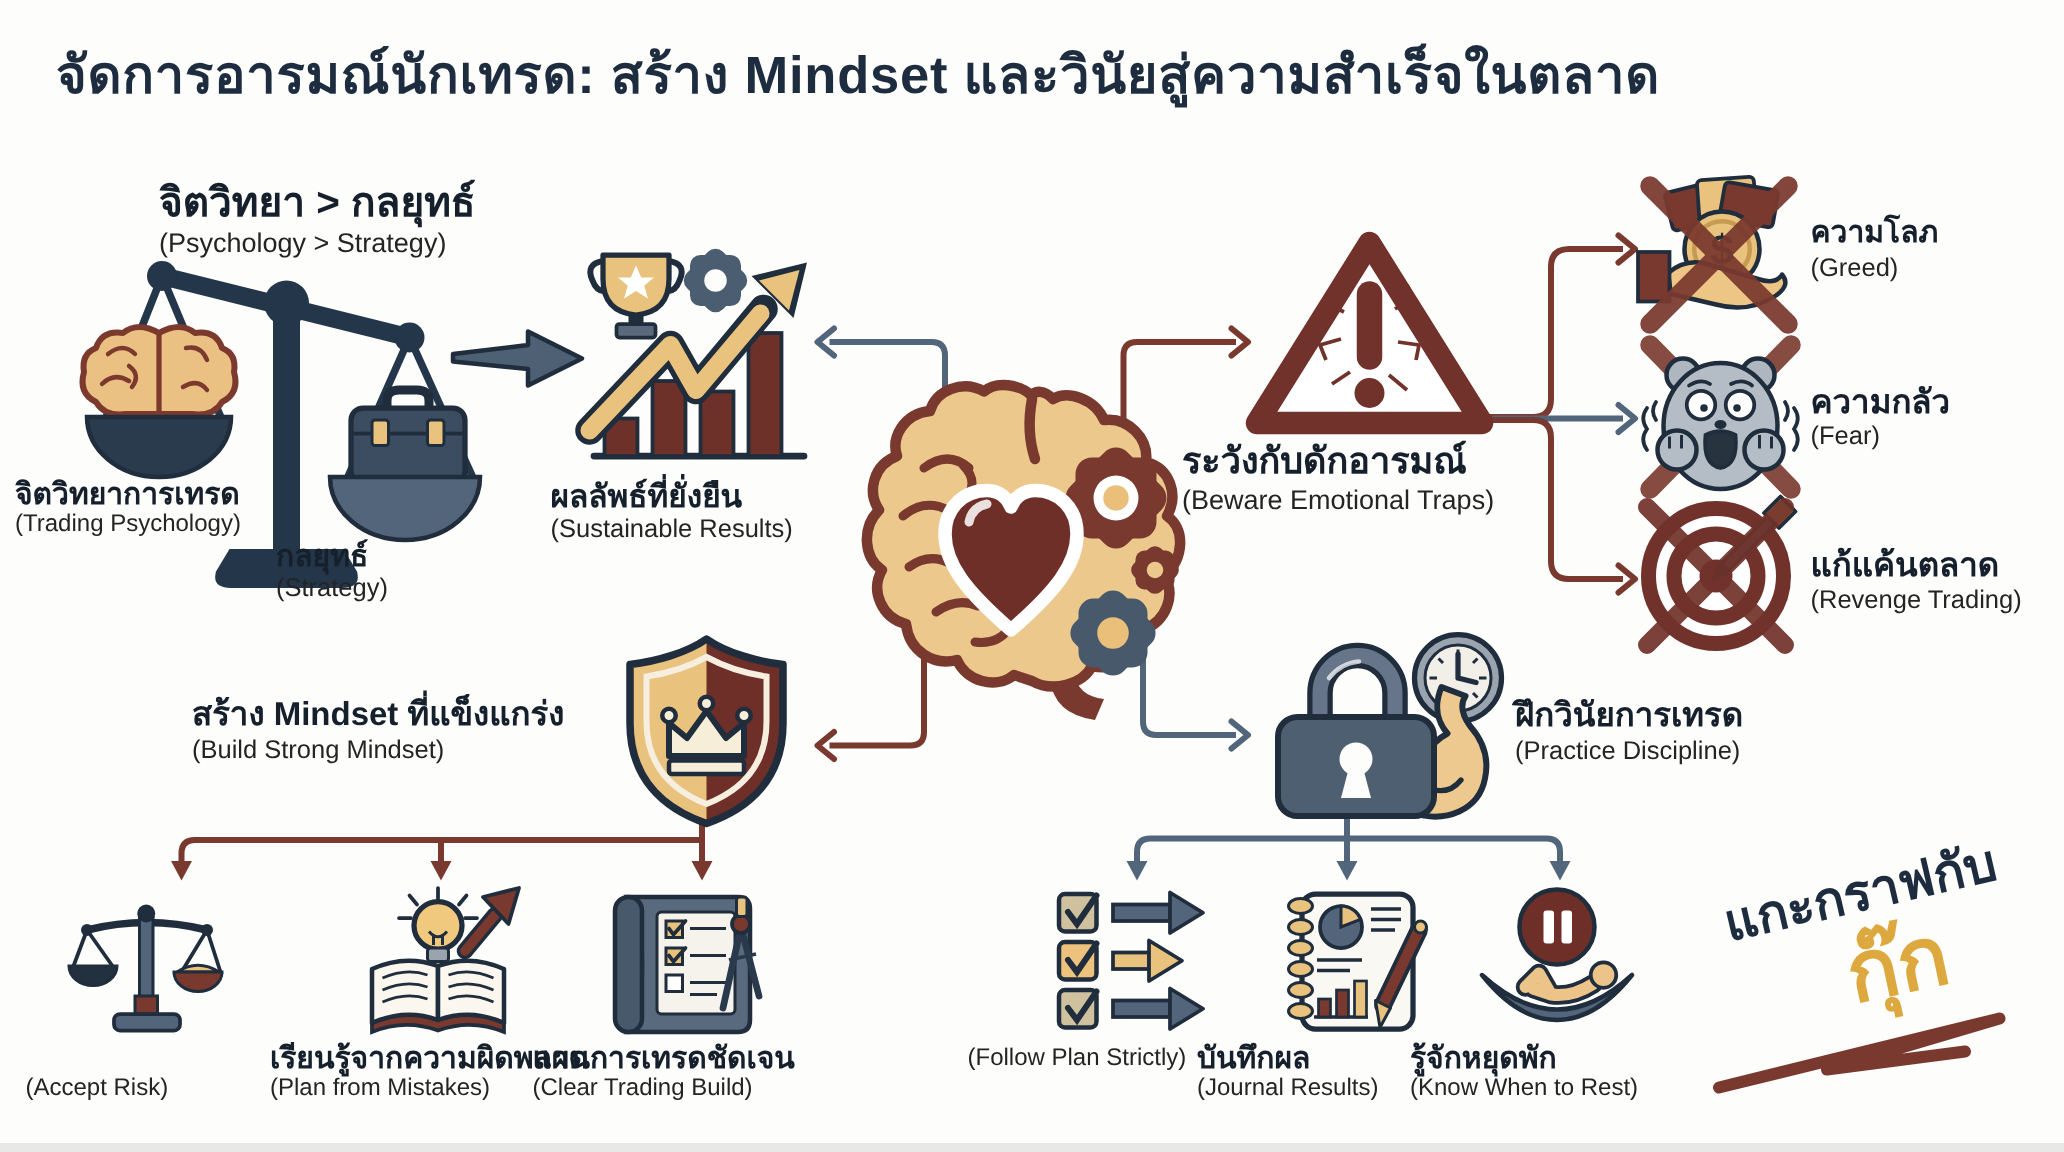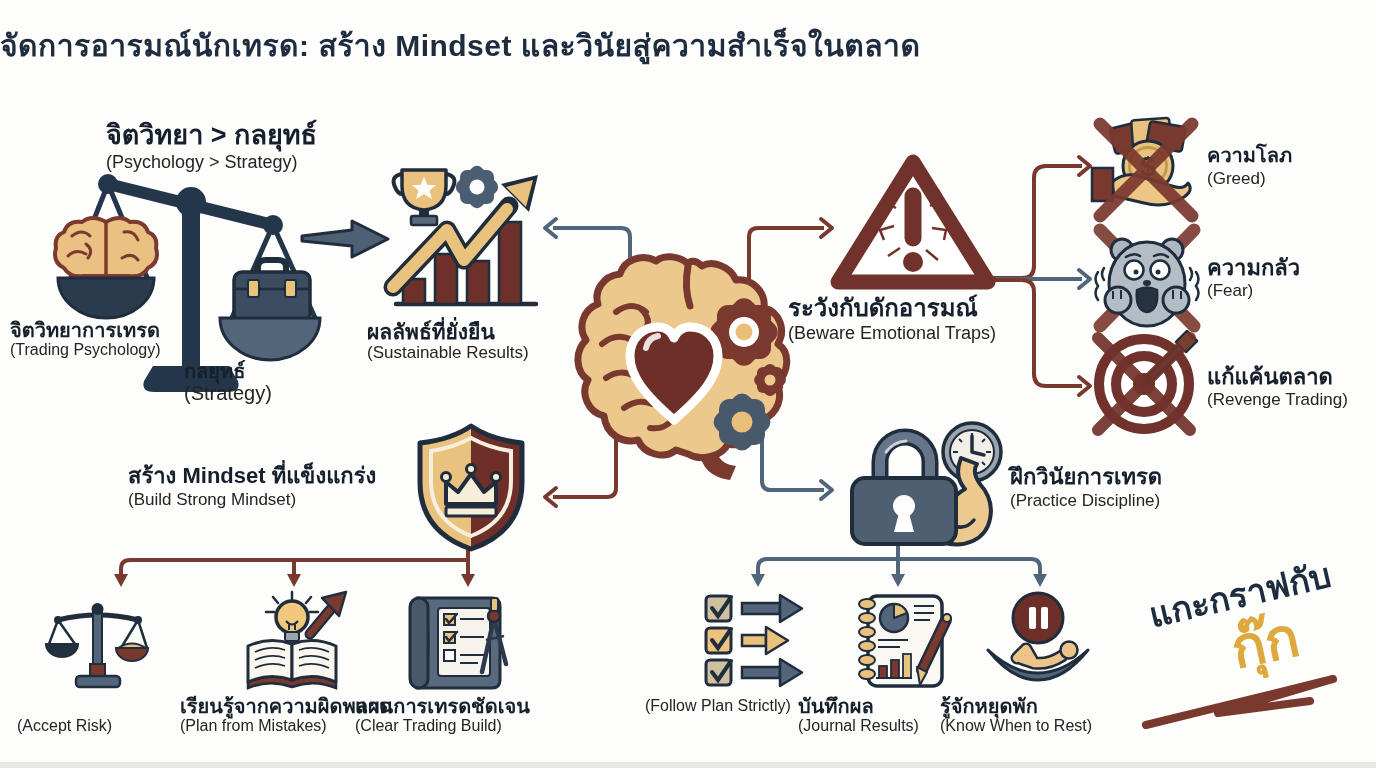--- a/index.html
+++ b/index.html
@@ -6,22 +6,22 @@
   html,body{background:#ffffff}
   #canvas{position:relative;width:1376px;height:768px;background:#fdfdfc;overflow:hidden;
           font-family:"Liberation Sans",sans-serif;}
   .abs{position:absolute}
   .ic{position:absolute;z-index:2}
   .lbl{position:absolute;z-index:3;line-height:1.12}
   .th{font-weight:700;color:#16202c}
   .en{font-weight:500;color:#242424}
   .center{text-align:left}
   svg{display:block;overflow:visible}
-  #title{position:absolute;left:0;top:22px;width:1144px;
-         font-size:30px;font-weight:800;color:#1d2c3e;z-index:3;letter-spacing:.5px}
+  #title{position:absolute;left:0;top:22px;width:1144px;text-align:center;
+         font-size:35px;font-weight:800;color:#1d2c3e;z-index:3;letter-spacing:.5px}
   .sig{position:absolute;z-index:3;font-weight:700;text-align:center}
 </style>
 </head>
 <body>
 
 <div id="canvas">
 
   <div id="title">จัดการอารมณ์นักเทรด: สร้าง Mindset และวินัยสู่ความสำเร็จในตลาด</div>
 
   <svg class="abs" style="left:0;top:0;z-index:1" width="1376" height="768" viewBox="0 0 1376 768" fill="none">
@@ -353,21 +353,21 @@
     <path d="M8,70 L195,24 L80,58 L172,46" stroke="#7a392e" stroke-width="8" fill="none" stroke-linecap="round" stroke-linejoin="round"></path>
   </svg>
 
   <div class="lbl th center" style="left:106px;top:120px;width:300px;font-size:27px">จิตวิทยา &gt; กลยุทธ์</div>
   <div class="lbl en center" style="left:106px;top:152px;width:300px;font-size:18px">(Psychology &gt; Strategy)</div>
 
   <div class="lbl th center" style="left:10px;top:319px;width:195px;font-size:20px">จิตวิทยาการเทรด</div>
   <div class="lbl en center" style="left:10px;top:341px;width:195px;font-size:16px">(Trading Psychology)</div>
 
   <div class="lbl th center" style="left:184px;top:360px;width:190px;font-size:20px">กลยุทธ์</div>
-  <div class="lbl en center" style="left:184px;top:382px;width:190px;font-size:20px">(Strategy)</div>
+  <div class="lbl en center" style="left:184px;top:382px;width:190px;font-size:17px">(Strategy)</div>
 
   <div class="lbl th center" style="left:367px;top:320px;width:200px;font-size:21px">ผลลัพธ์ที่ยั่งยืน</div>
   <div class="lbl en center" style="left:367px;top:343px;width:200px;font-size:17px">(Sustainable Results)</div>
 
   <div class="lbl th center" style="left:788px;top:295px;width:255px;font-size:24px">ระวังกับดักอารมณ์</div>
   <div class="lbl en center" style="left:788px;top:323px;width:255px;font-size:18px">(Beware Emotional Traps)</div>
 
   <div class="lbl th" style="left:1207px;top:144px;width:170px;font-size:20px">ความโลภ</div>
   <div class="lbl en" style="left:1207px;top:169px;width:170px;font-size:17px">(Greed)</div>
 

